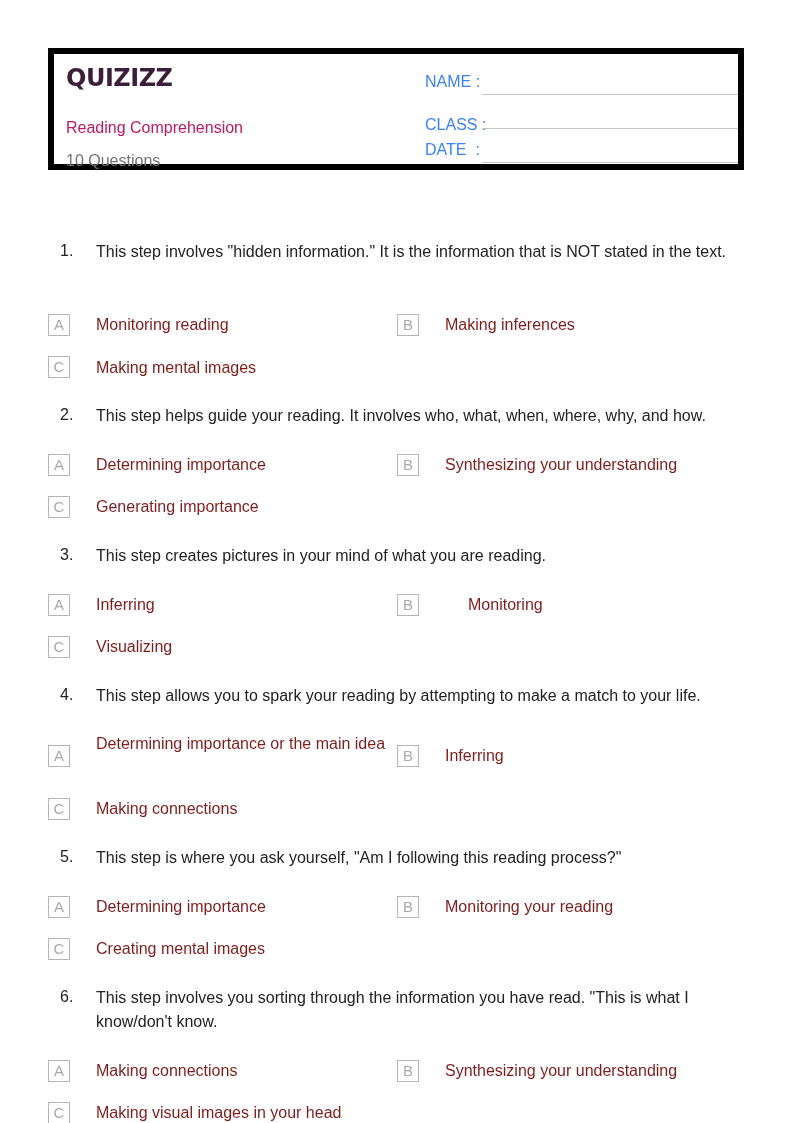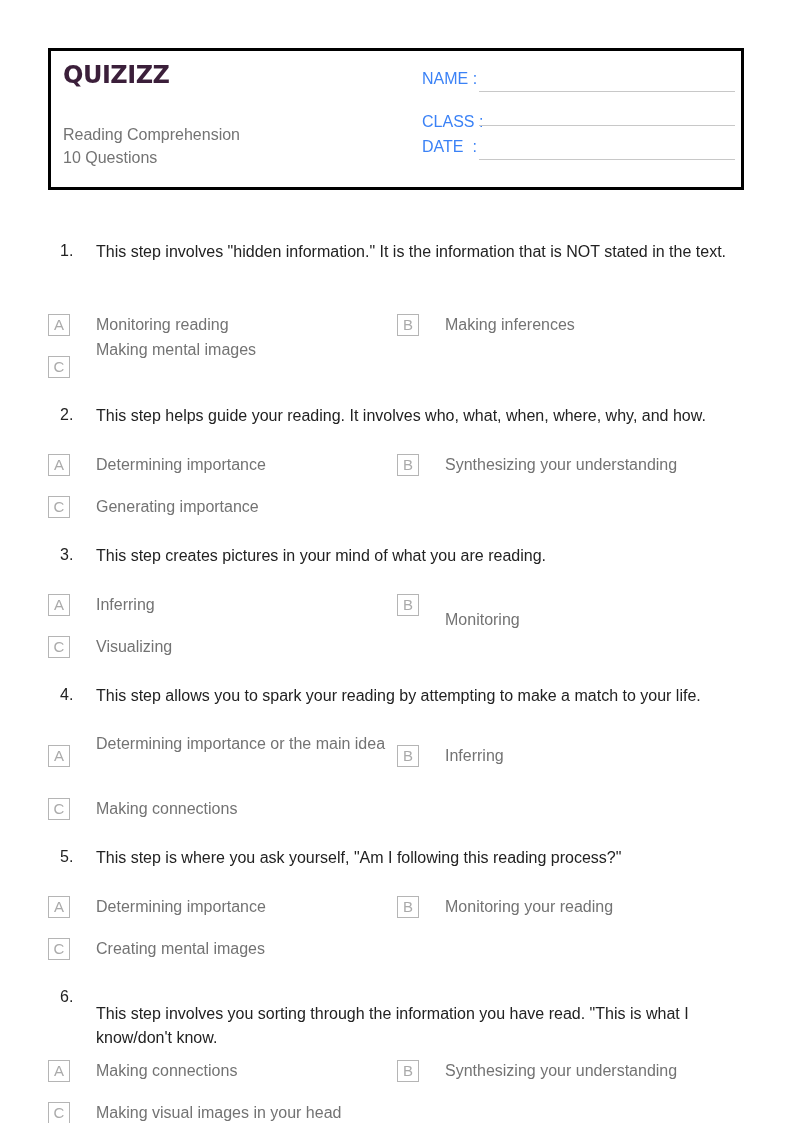--- a/index.html
+++ b/index.html
@@ -2,41 +2,41 @@
 <html><head>
 <meta charset="utf-8">
 <style>
   html, body { margin: 0; padding: 0; background: #ffffff; }
   body {
     width: 794px; height: 1123px; overflow: hidden; position: relative;
     font-family: "Liberation Sans", "DejaVu Sans", sans-serif;
     color: #222222;
   }
   .header {
-    position: absolute; left: 48px; top: 48px; width: 696px; height: 142px;
-    border: 3px solid #000000; box-sizing: border-box;
+    position: absolute; left: 48px; top: 48px; width: 696px; height: 122px;
+    border: 6px solid #000000; box-sizing: border-box;
   }
   .logo {
     position: absolute; left: 12px; top: 10px;
     font-family: "DejaVu Sans", sans-serif; font-weight: bold;
     font-size: 24px; letter-spacing: -0.5px; color: #3b1f3a;
   }
-  .quiz-title { position: absolute; left: 12px; top: 75px; font-size: 16px; color: #737373; }
+  .quiz-title { position: absolute; left: 12px; top: 65px; font-size: 16px; color: #be185d; }
   .quiz-sub { position: absolute; left: 12px; top: 98px; font-size: 16px; color: #737373; }
   .field { position: absolute; left: 371px; font-size: 16px; color: #3b82f6; }
   .field-line { position: absolute; left: 428px; width: 256px; border-bottom: 1px solid #c8c8c8; }
 
   .q { position: absolute; left: 0; width: 794px; }
   .q-num { position: absolute; left: 60px; font-size: 16px; color: #222; }
   .q-text { position: absolute; left: 96px; width: 640px; font-size: 16px; line-height: 24px; color: #222; }
   .opt-box {
     position: absolute; width: 22px; height: 22px; border: 1px solid #b5b5b5; box-sizing: border-box;
     font-size: 15px; color: #aaaaaa; text-align: center; line-height: 20px;
   }
-  .opt-text { position: absolute; font-size: 16px; line-height: 24px; color: #737373; }
+  .opt-text { position: absolute; font-size: 16px; line-height: 24px; color: #7f1d1d; }
 </style>
 </head>
 <body>
 
 <div class="header">
   <div class="logo">QUIZIZZ</div>
   <div class="quiz-title">Reading Comprehension</div>
   <div class="quiz-sub">10 Questions</div>
 
   <div class="field" style="top:19px;">NAME :</div>
@@ -48,41 +48,41 @@
 </div>
 
 <div class="q">
   <div class="q-num" style="top:242px;">1.</div>
   <div class="q-text" style="top:240px;">This step involves "hidden information." It is the information that is NOT stated in the text.</div>
   <div class="opt-box" style="left:48px; top:314px;">A</div>
   <div class="opt-text" style="left:96px; top:313px;">Monitoring reading</div>
   <div class="opt-box" style="left:397px; top:314px;">B</div>
   <div class="opt-text" style="left:445px; top:313px;">Making inferences</div>
   <div class="opt-box" style="left:48px; top:356px;">C</div>
-  <div class="opt-text" style="left:96px; top:338px;">Making mental images</div>
+  <div class="opt-text" style="left:96px; top:356px;">Making mental images</div>
 </div>
 
 <div class="q">
   <div class="q-num" style="top:406px;">2.</div>
   <div class="q-text" style="top:404px;">This step helps guide your reading.  It involves who, what, when, where, why, and how.</div>
   <div class="opt-box" style="left:48px; top:454px;">A</div>
   <div class="opt-text" style="left:96px; top:453px;">Determining importance</div>
   <div class="opt-box" style="left:397px; top:454px;">B</div>
   <div class="opt-text" style="left:445px; top:453px;">Synthesizing your understanding</div>
   <div class="opt-box" style="left:48px; top:496px;">C</div>
   <div class="opt-text" style="left:96px; top:495px;">Generating importance</div>
 </div>
 
 <div class="q">
   <div class="q-num" style="top:546px;">3.</div>
   <div class="q-text" style="top:544px;">This step creates pictures in your mind of what you are reading.</div>
   <div class="opt-box" style="left:48px; top:594px;">A</div>
   <div class="opt-text" style="left:96px; top:593px;">Inferring</div>
   <div class="opt-box" style="left:397px; top:594px;">B</div>
-  <div class="opt-text" style="left:445px; top:593px;margin-top:15px;">Monitoring</div>
+  <div class="opt-text" style="left:468px; top:593px;">Monitoring</div>
   <div class="opt-box" style="left:48px; top:636px;">C</div>
   <div class="opt-text" style="left:96px; top:635px;">Visualizing</div>
 </div>
 
 <div class="q">
   <div class="q-num" style="top:686px;">4.</div>
   <div class="q-text" style="top:684px;">This step allows you to spark your reading by attempting to make a match to your life.</div>
   <div class="opt-box" style="left:48px; top:745px;">A</div>
   <div class="opt-text" style="left:96px; top:732px; width:290px;">Determining importance or the main idea</div>
   <div class="opt-box" style="left:397px; top:745px;">B</div>
@@ -97,20 +97,20 @@
   <div class="opt-box" style="left:48px; top:896px;">A</div>
   <div class="opt-text" style="left:96px; top:895px;">Determining importance</div>
   <div class="opt-box" style="left:397px; top:896px;">B</div>
   <div class="opt-text" style="left:445px; top:895px;">Monitoring your reading</div>
   <div class="opt-box" style="left:48px; top:938px;">C</div>
   <div class="opt-text" style="left:96px; top:937px;">Creating mental images</div>
 </div>
 
 <div class="q">
   <div class="q-num" style="top:988px;">6.</div>
-  <div class="q-text" style="top:986px;margin-top:16px;">This step involves you sorting through the information you have read.  "This is what I know/don't know.</div>
+  <div class="q-text" style="top:986px;">This step involves you sorting through the information you have read.  "This is what I know/don't know.</div>
   <div class="opt-box" style="left:48px; top:1060px;">A</div>
   <div class="opt-text" style="left:96px; top:1059px;">Making connections</div>
   <div class="opt-box" style="left:397px; top:1060px;">B</div>
   <div class="opt-text" style="left:445px; top:1059px;">Synthesizing your understanding</div>
   <div class="opt-box" style="left:48px; top:1102px;">C</div>
   <div class="opt-text" style="left:96px; top:1101px;">Making visual images in your head</div>
 </div>
 
 </body></html>

